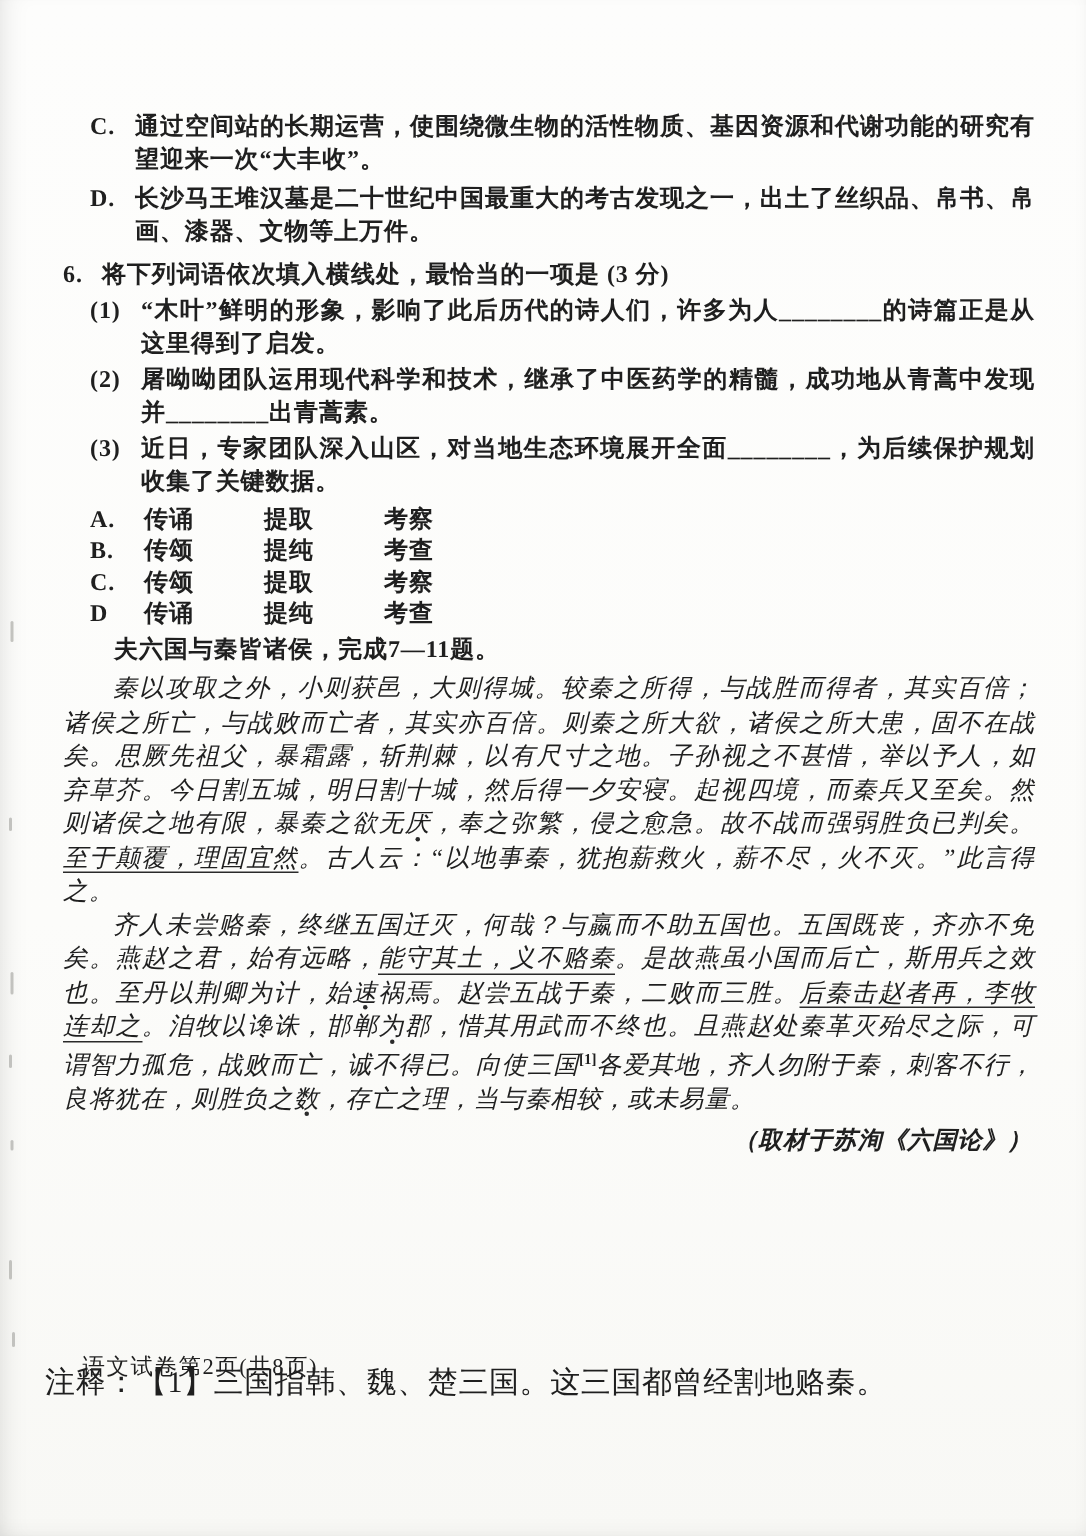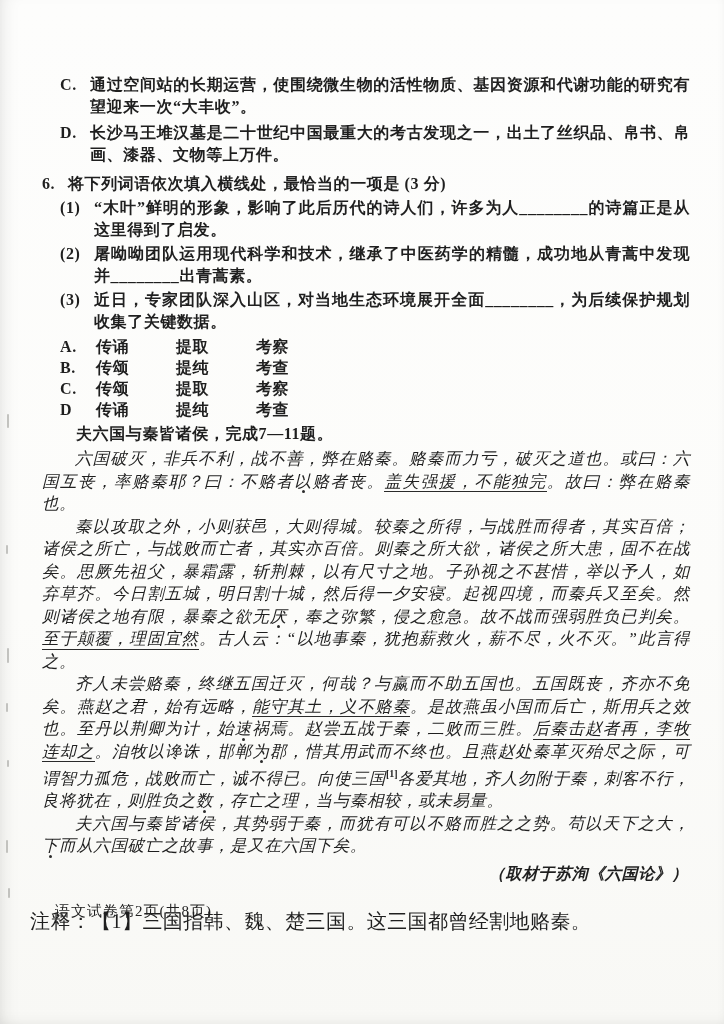--- a/index.html
+++ b/index.html
@@ -120,24 +120,22 @@
             <span class="choice-word">传诵</span>
             <span class="choice-word">提纯</span>
             <span class="choice-word">考查</span>
           </div>
         </div>
     </div>
 
     <div>
       <div class="sec-intro">夫六国与秦皆诸侯，完成7—11题。</div>
       <div class="classical" id="classical-paragraphs">
-          <p class="cc-para"><span>六国破灭，非兵不利，战不善，弊在赂秦。赂秦而力亏，破灭之道也。或曰：六国互丧，率赂秦耶？曰：不赂者</span><span class="d">以</span><span>赂者丧。</span><span class="u">盖失强援，不能独完</span><span>。故曰：弊在赂秦也。</span></p>
           <p class="cc-para"><span>秦以攻取之外，小则获邑，大则得城。较秦之所得，与战胜而得者，其实百倍；诸侯之所亡，与战败而亡者，其实亦百倍。则秦之所大欲，诸侯之所大患，固不在战矣。思厥先祖父，暴霜露，斩荆棘，以有尺寸之地。子孙视之不甚惜，举以予人，如弃草芥。今日割五城，明日割十城，然后得一夕安寝。起视四境，而秦兵又至矣。然则诸侯之地有限，暴秦之欲无</span><span class="d">厌</span><span>，奉之弥繁，侵之愈急。故不战而强弱胜负已判矣。</span><span class="u">至于颠覆，理固宜然</span><span>。古人云：“以地事秦，犹抱薪救火，薪不尽，火不灭。”此言得之。</span></p>
           <p class="cc-para"><span>齐人未尝赂秦，终继五国迁灭，何哉？与嬴而不助五国也。五国既丧，齐亦不免矣。燕赵之君，始有远略，</span><span class="u">能守其土，义不赂秦</span><span>。是故燕虽小国而后亡，斯用兵之效也。至丹以荆卿为计，始</span><span class="d">速</span><span>祸焉。赵尝五战于秦，二败而三胜。</span><span class="u">后秦击赵者再，李牧连却之</span><span>。洎牧以谗诛，邯郸</span><span class="d">为</span><span>郡，惜其用武而不终也。且燕赵处秦革灭殆尽之际，可谓智力孤危，战败而亡，诚不得已。向使三国</span><span class="sup">[1]</span><span>各爱其地，齐人勿附于秦，刺客不行，良将犹在，则胜负之</span><span class="d">数</span><span>，存亡之理，当与秦相较，或未易量。</span></p>
-          <p class="cc-para"><span>夫六国与秦皆诸侯，其势弱于秦，而犹有可以不赂而胜之之势。苟以天下之大，</span><span class="d">下</span><span>而从六国破亡之故事，是又在六国下矣。</span></p>
         </div>
       <div class="attribution">（取材于苏洵《六国论》）</div>
     </div>
 
   </div>
 
   <div class="note-line">注释：【1】三国指韩、魏、楚三国。这三国都曾经割地赂秦。</div>
   <div class="footer-line">语文试卷第2页(共8页)</div>
 </div>
 

